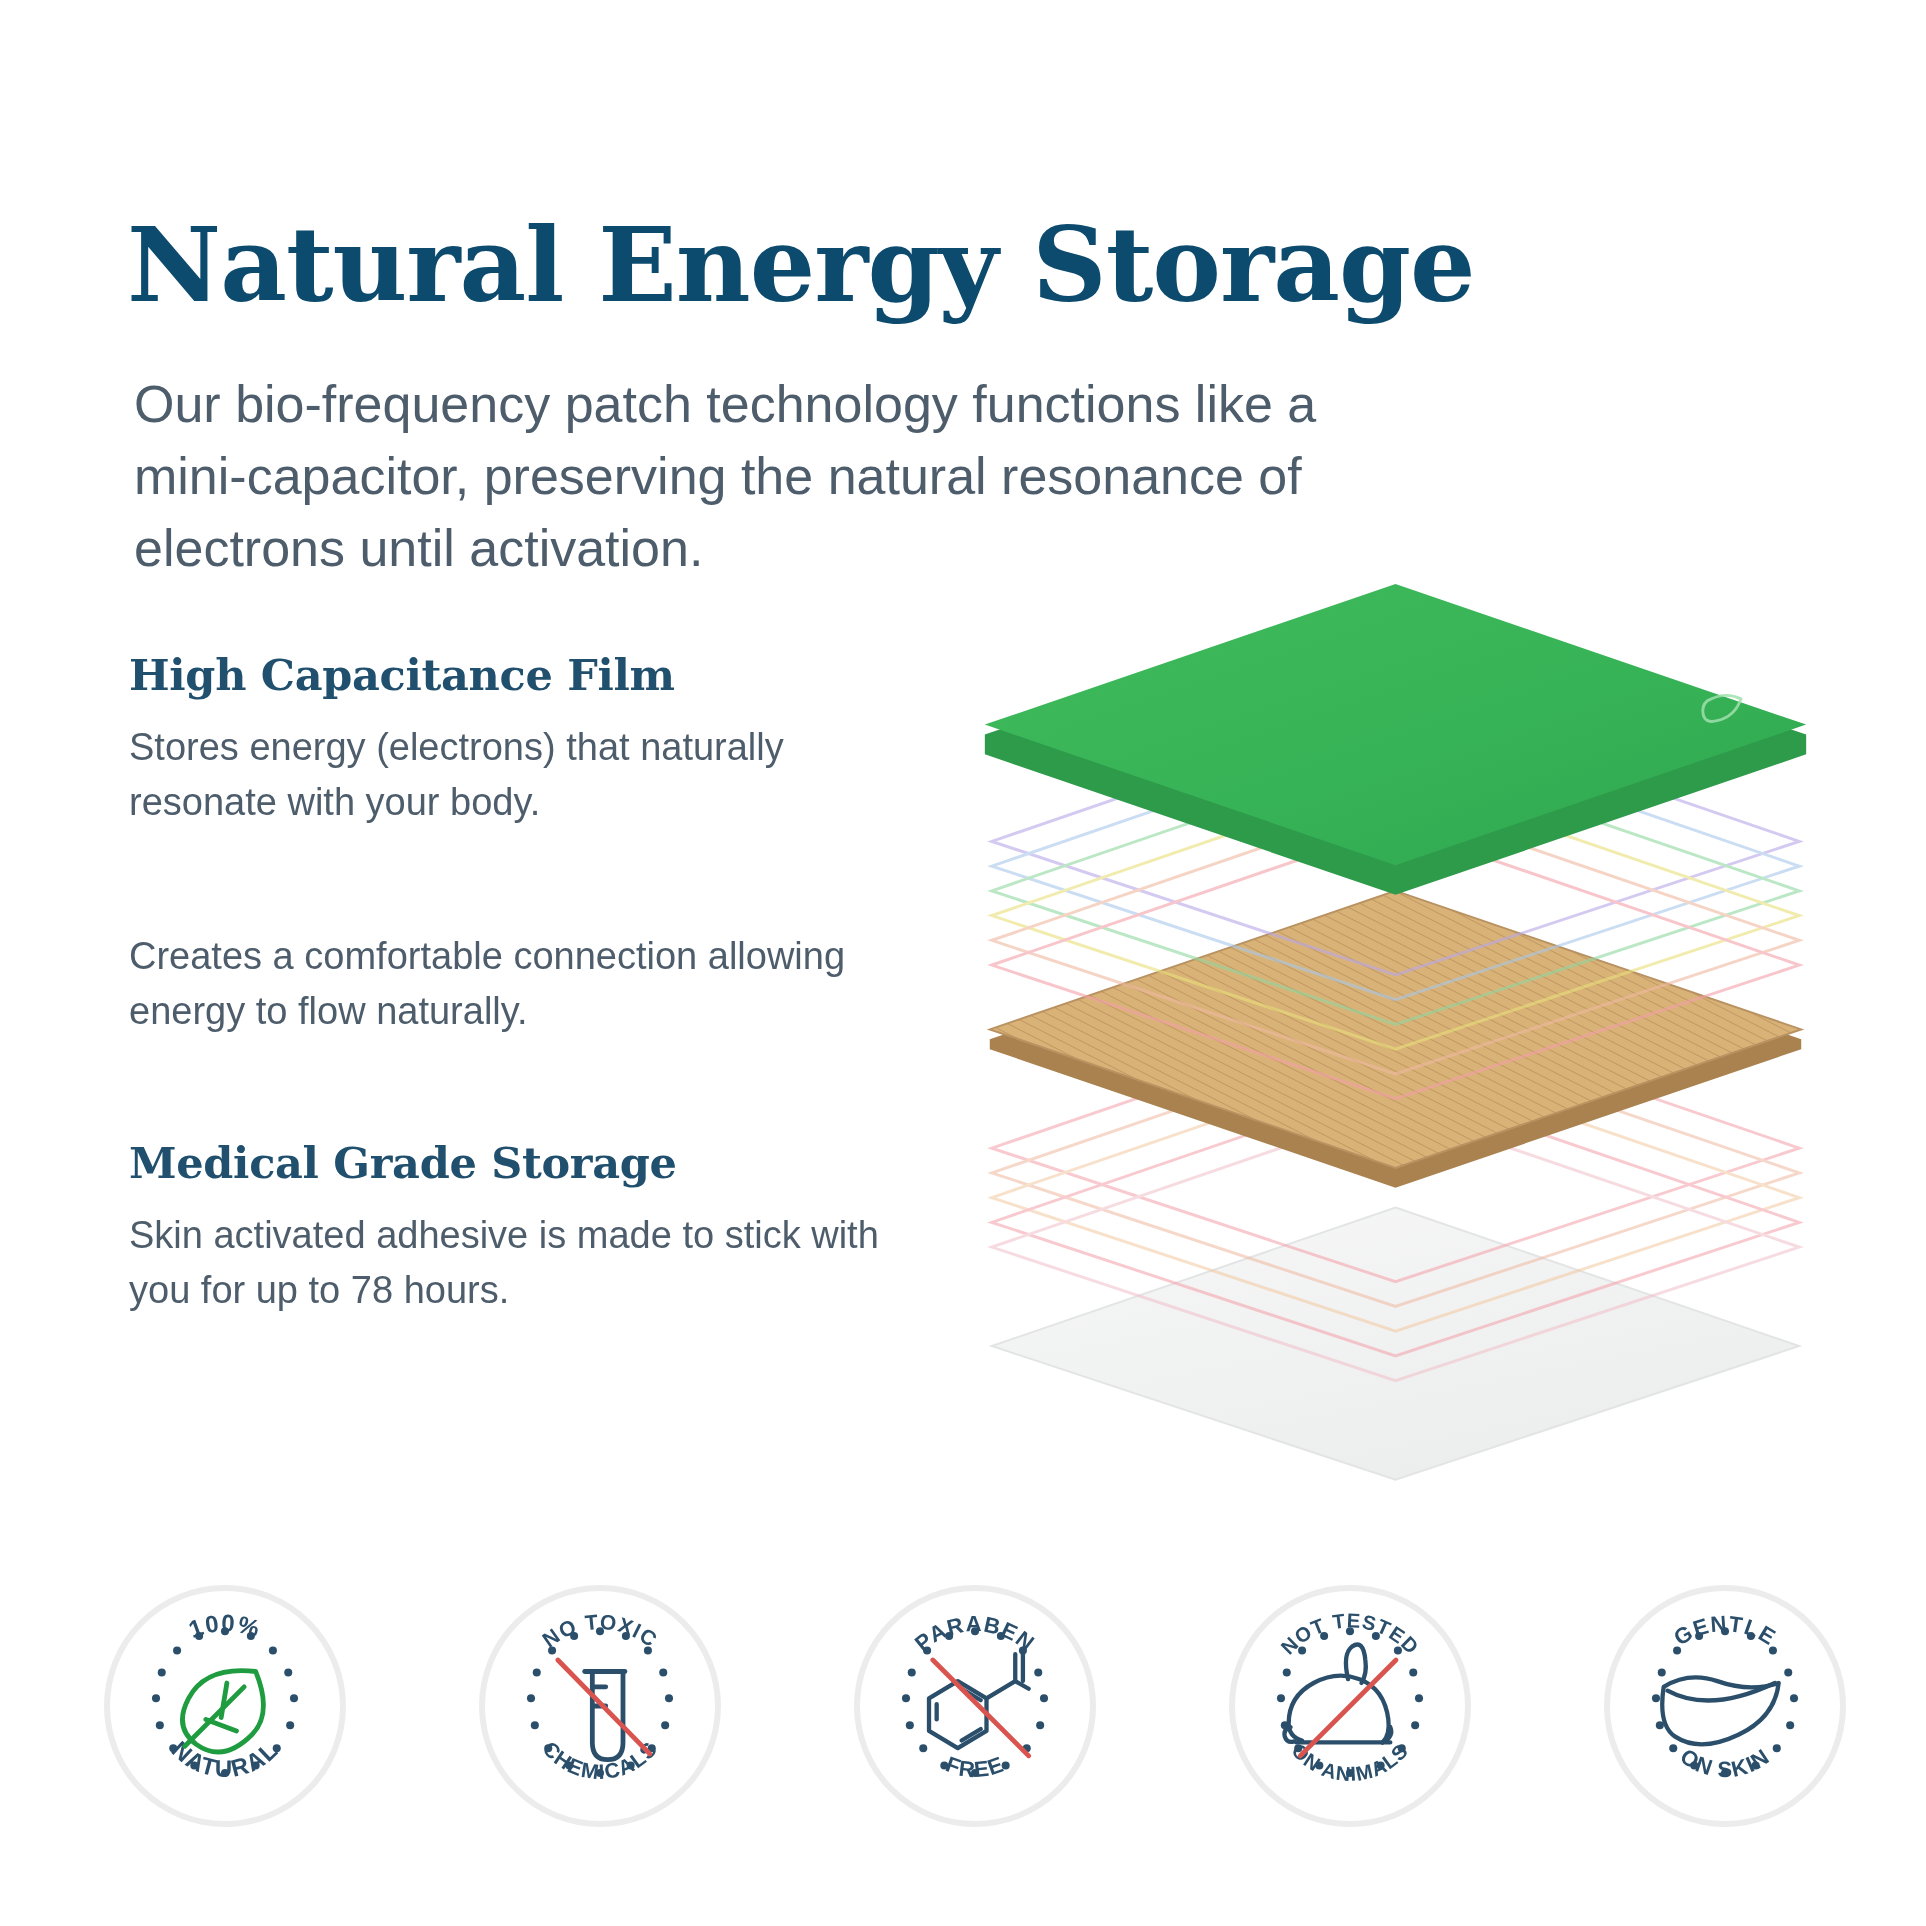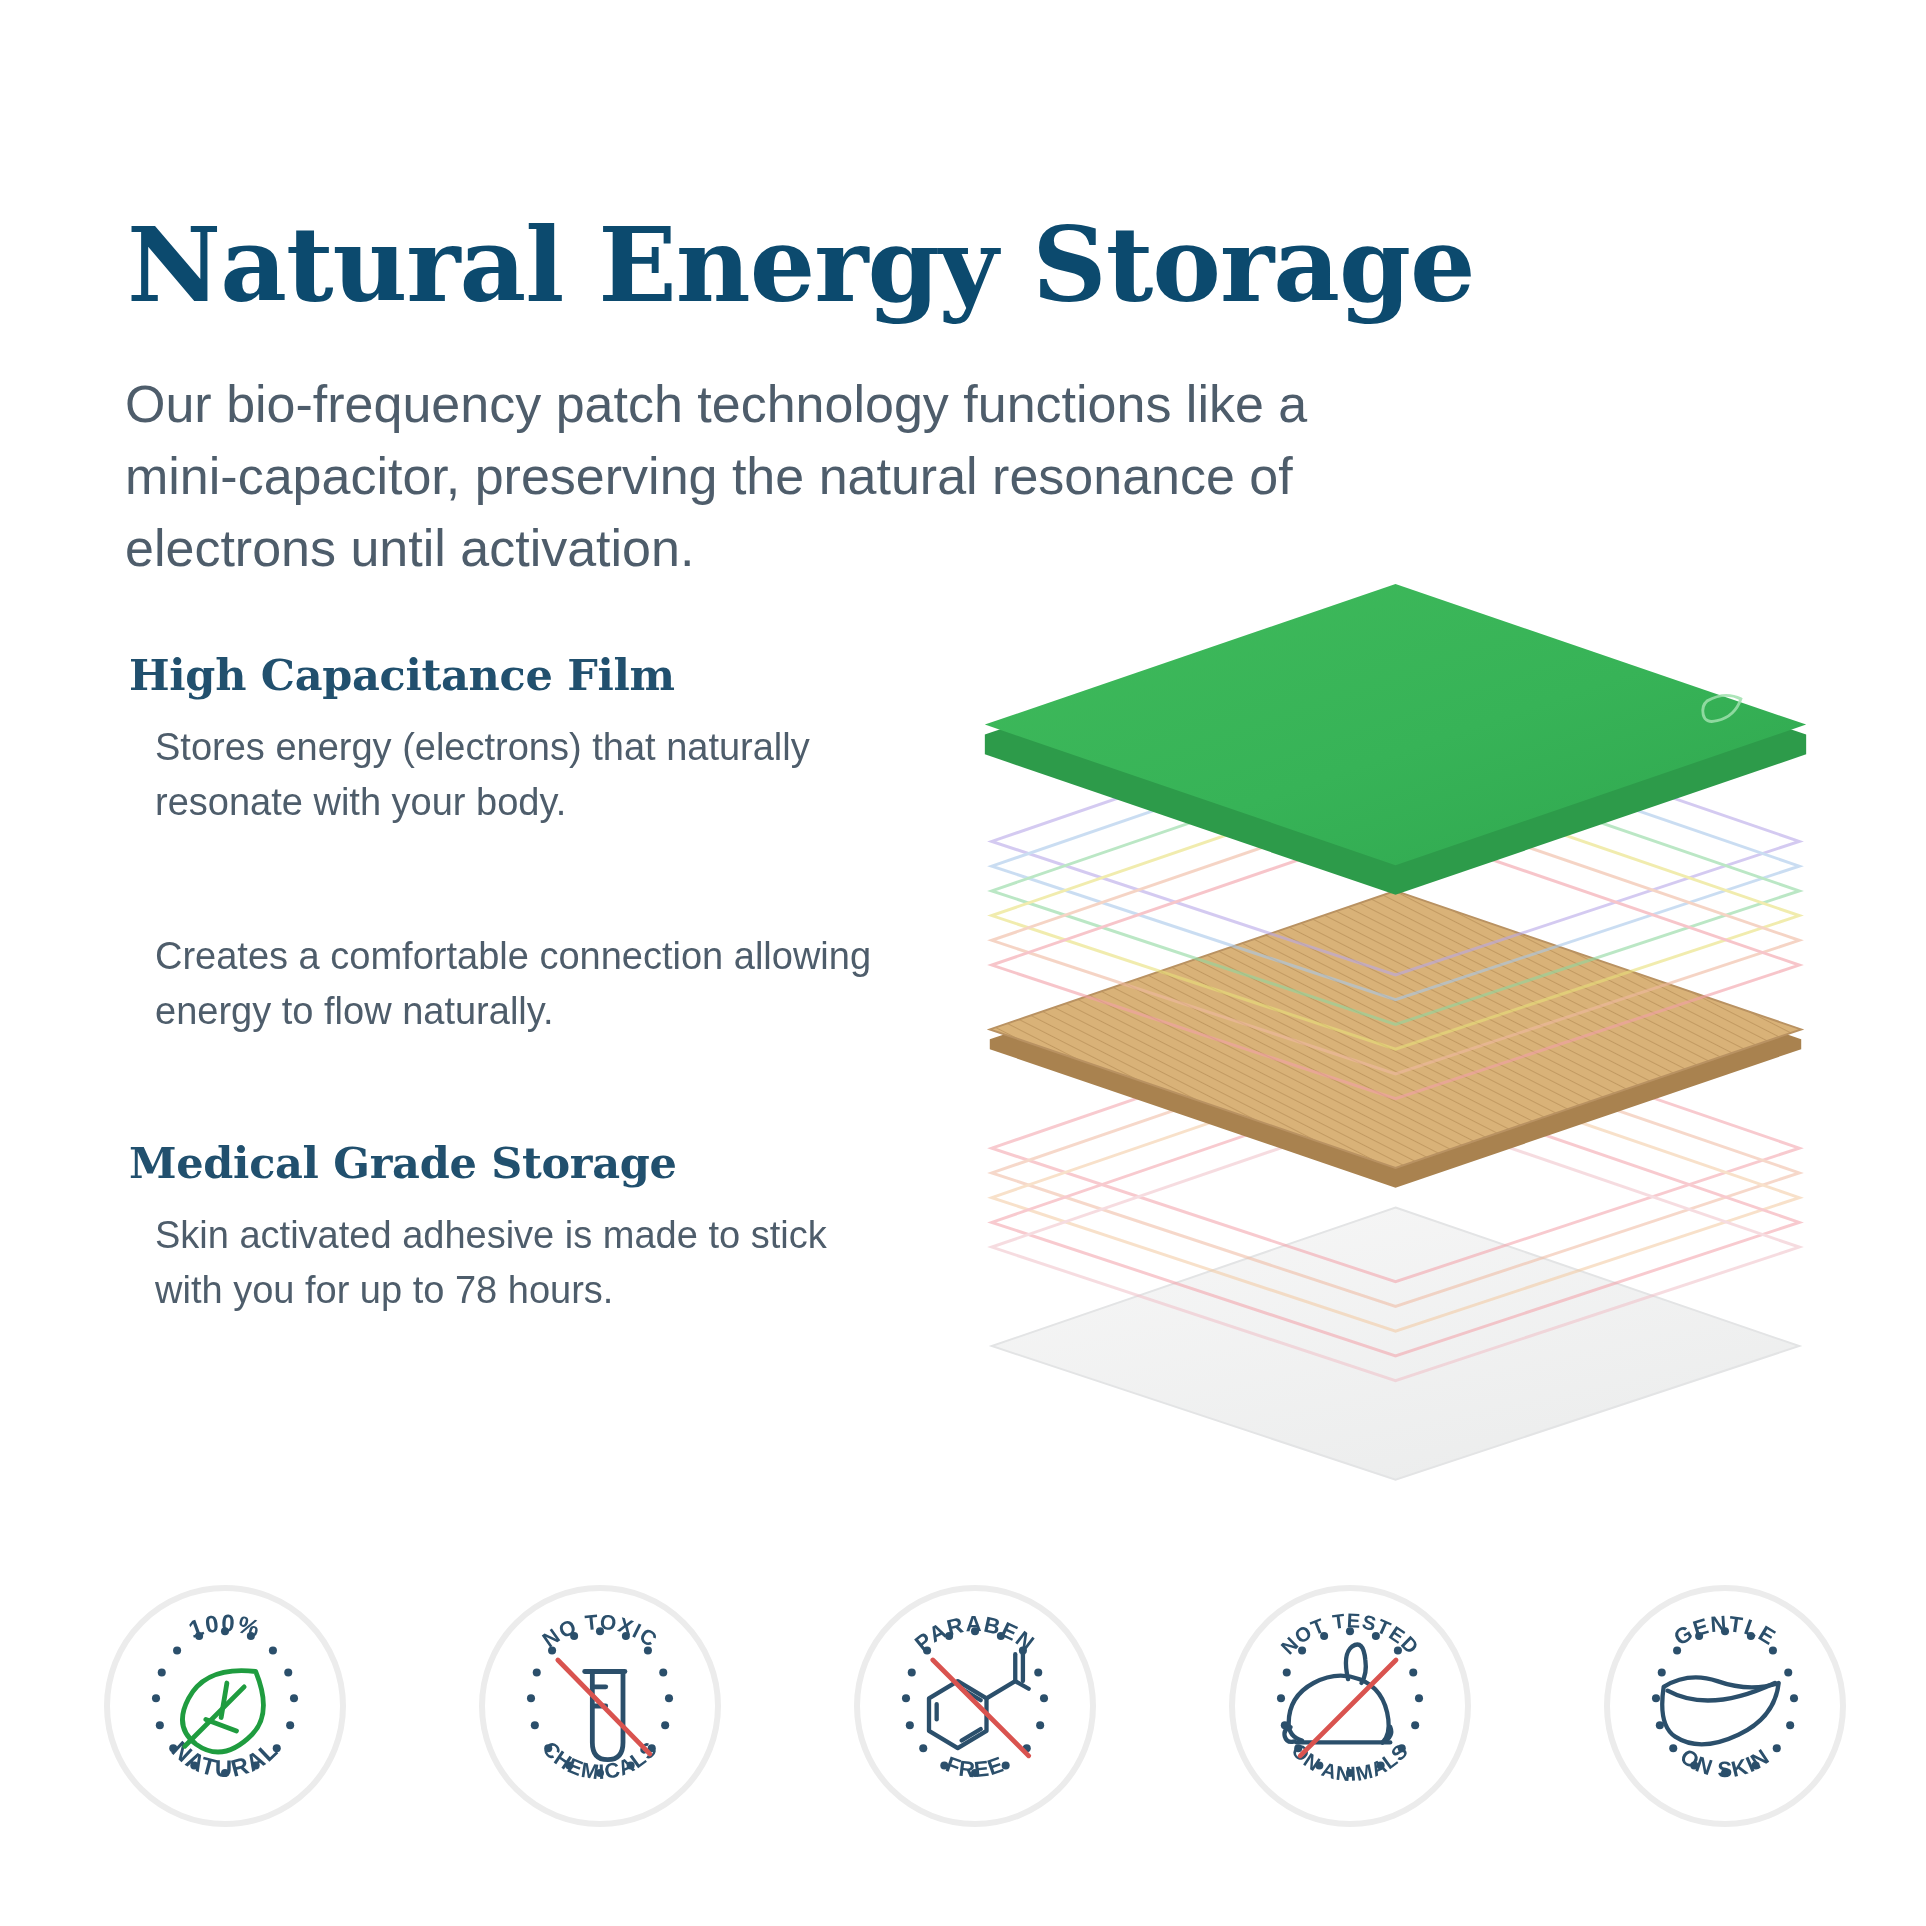--- a/index.html
+++ b/index.html
@@ -17,21 +17,21 @@
     position:absolute;left:127px;top:140px;
     font-family:"DejaVu Serif", serif;
     font-weight:bold;
     font-size:103px;
     letter-spacing:-1px;
     color:#0c4a6e;
     line-height:1.08;
     white-space:nowrap;
   }
   .subtitle{
-    position:absolute;left:125px;top:317px;width:1247px;
+    position:absolute;left:134px;top:317px;width:1247px;
     font-size:52px;
     line-height:1.38;
     color:#4e5d6b;
     font-weight:400;
   }
 
   
   .features{position:absolute;left:129px;top:650px;width:752px;}
   .feature{margin-bottom:99px;}
   .feature:last-child{margin-bottom:0;}
@@ -41,21 +41,20 @@
     font-size:43px;
     color:#21506e;
     letter-spacing:-0.3px;
     margin-bottom:20px;
   }
   .f-body{
     font-size:38px;
     line-height:1.45;
     color:#4e5d6b;
     max-width:762px;
-    margin-left:26px;
   }
 
   
   .patch{position:absolute;left:970px;top:584px;width:851px;height:871px;}
   .patch svg{width:100%;height:100%;overflow:visible;}
 
   
   .badges{
     position:absolute;left:104px;top:1582px;
     width:1742px;height:248px;

